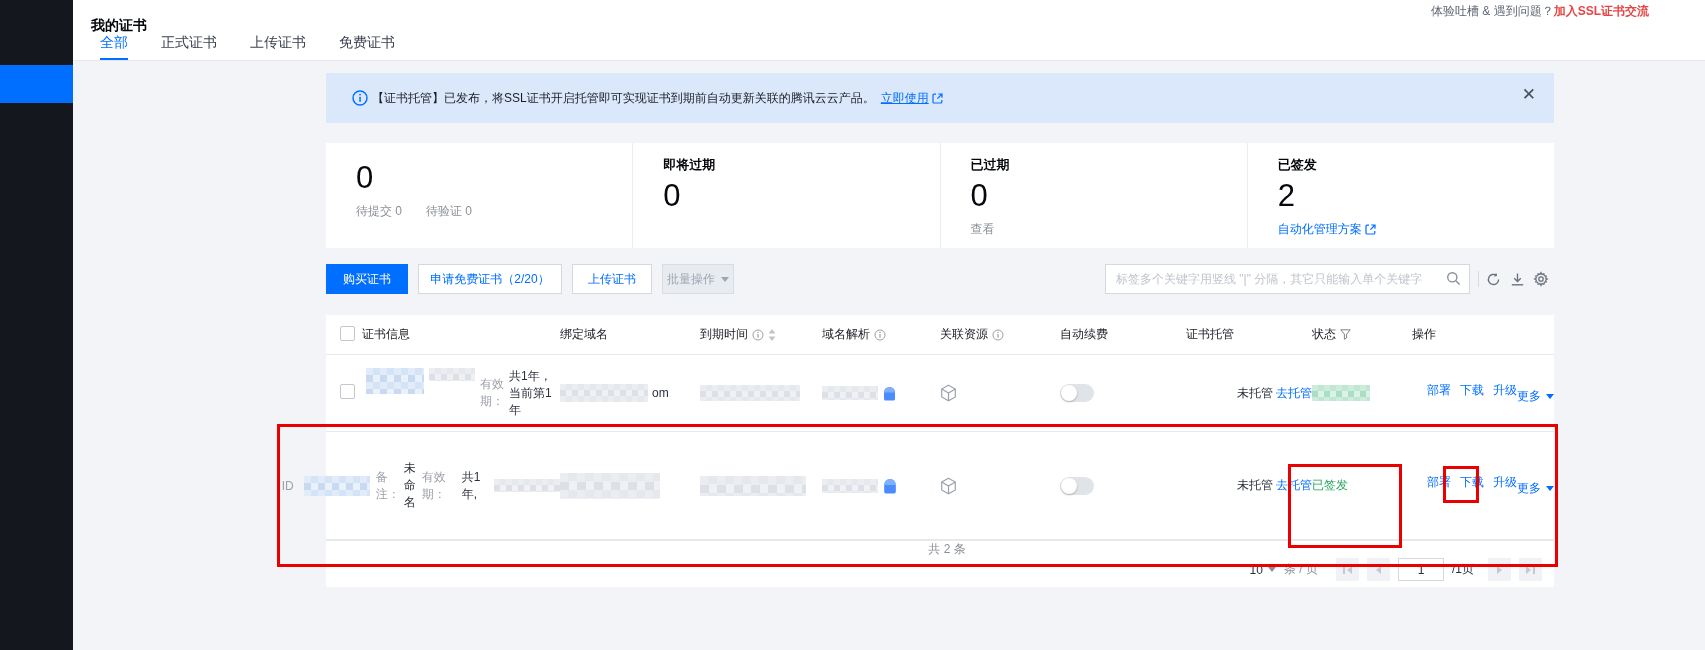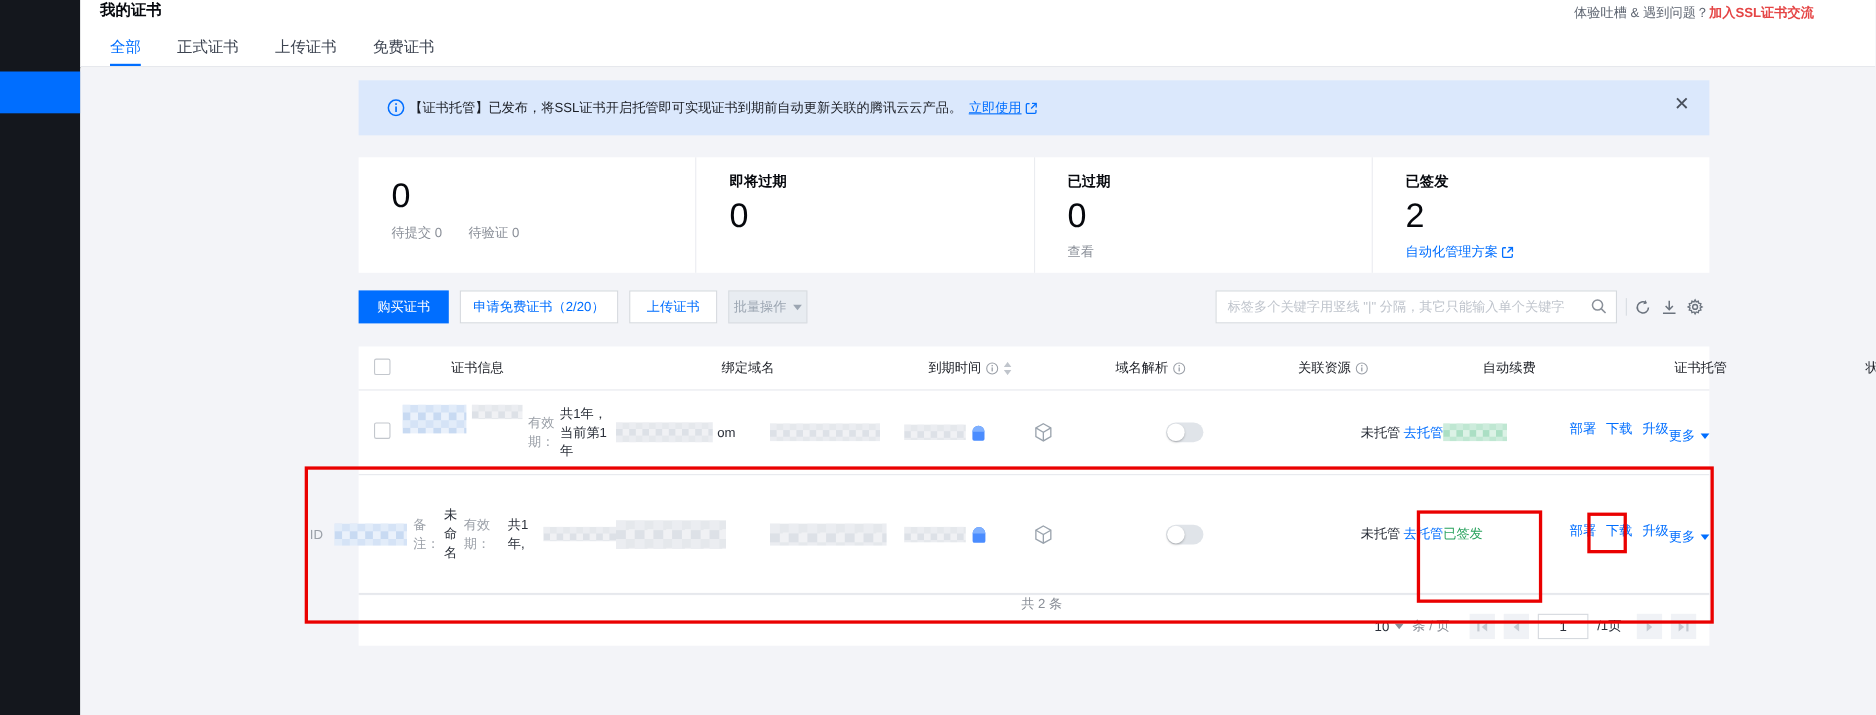--- a/index.html
+++ b/index.html
@@ -6,21 +6,21 @@
   body{
     width:1705px;height:650px;position:relative;overflow:hidden;
     font-family:"Liberation Sans","DejaVu Sans",sans-serif;
     background:#f3f4f8;font-size:12px;color:#333;
   }
   
   .sidebar{position:absolute;left:0;top:0;width:73px;height:650px;background:#14171d;}
   .sidebar-active{position:absolute;left:0;top:65px;width:73px;height:38px;background:#006eff;cursor:pointer;}
   
   .header{position:absolute;left:73px;top:0;width:1632px;height:61px;background:#fff;border-bottom:1px solid #e6e8ed;box-sizing:border-box;}
-  .page-title{position:absolute;left:18px;top:1px;font-size:14px;font-weight:bold;color:#06080d;}
+  .page-title{position:absolute;left:18px;top:17px;font-size:14px;font-weight:bold;color:#06080d;}
   .topbar-right{position:absolute;left:1358px;top:3px;width:293px;overflow:hidden;white-space:nowrap;font-size:12px;color:#5f6672;}
   .topbar-right .join{color:#e54545;font-weight:bold;cursor:pointer;}
   .tabs{position:absolute;left:27px;top:28px;height:32px;display:flex;gap:33px;}
   .tab{height:32px;line-height:28px;font-size:14px;color:#3c4350;cursor:pointer;position:relative;}
   .tab.active{color:#006eff;}
   .tab.active::after{content:"";position:absolute;left:0;right:0;bottom:0;height:2px;background:#006eff;}
   
   .content{position:absolute;left:73px;top:62px;width:1632px;height:588px;background:#f3f4f8;}
   
   .banner{position:absolute;left:253px;top:11px;width:1228px;height:50px;background:#dbe8fc;display:flex;align-items:center;}
@@ -48,21 +48,21 @@
   .caret-down{width:0;height:0;border-left:4px solid transparent;border-right:4px solid transparent;border-top:5px solid #9ca6b2;display:inline-block;}
   .search-box{position:absolute;left:779px;top:0;width:365px;height:30px;box-sizing:border-box;}
   .search-input{width:100%;height:100%;box-sizing:border-box;border:1px solid #d5d9de;background:#fff;padding:0 30px 0 10px;font-size:12px;color:#333;font-family:inherit;outline:none;}
   .search-input::placeholder{color:#bfc4cc;}
   .search-mag{position:absolute;right:9px;top:7px;cursor:pointer;}
   .tool-divider{position:absolute;left:1152px;top:7px;width:1px;height:16px;background:#d8dce1;}
   .tool-icon{position:absolute;top:6px;width:18px;height:18px;display:flex;align-items:center;justify-content:center;cursor:pointer;color:#6b737e;}
   
   .table-card{position:absolute;left:253px;top:253px;width:1228px;height:272px;background:#fff;}
   .trow{display:flex;box-sizing:border-box;}
-  .thead{height:40px;border-bottom:1px solid #e6e8ed;align-items:center;color:#1a1d24;gap:48px;}
+  .thead{height:40px;border-bottom:1px solid #e6e8ed;align-items:center;color:#1a1d24;}
   .c0{width:36px;box-sizing:border-box;padding-left:14px;flex:0 0 auto;}
   .c1{width:198px;flex:0 0 auto;}
   .c2{width:140px;flex:0 0 auto;}
   .c3{width:122px;flex:0 0 auto;}
   .c4{width:118px;flex:0 0 auto;}
   .c5{width:120px;flex:0 0 auto;}
   .c6{width:126px;flex:0 0 auto;}
   .c7{width:126px;flex:0 0 auto;}
   .c8{width:100px;flex:0 0 auto;}
   .c9{width:142px;flex:0 0 auto;}

